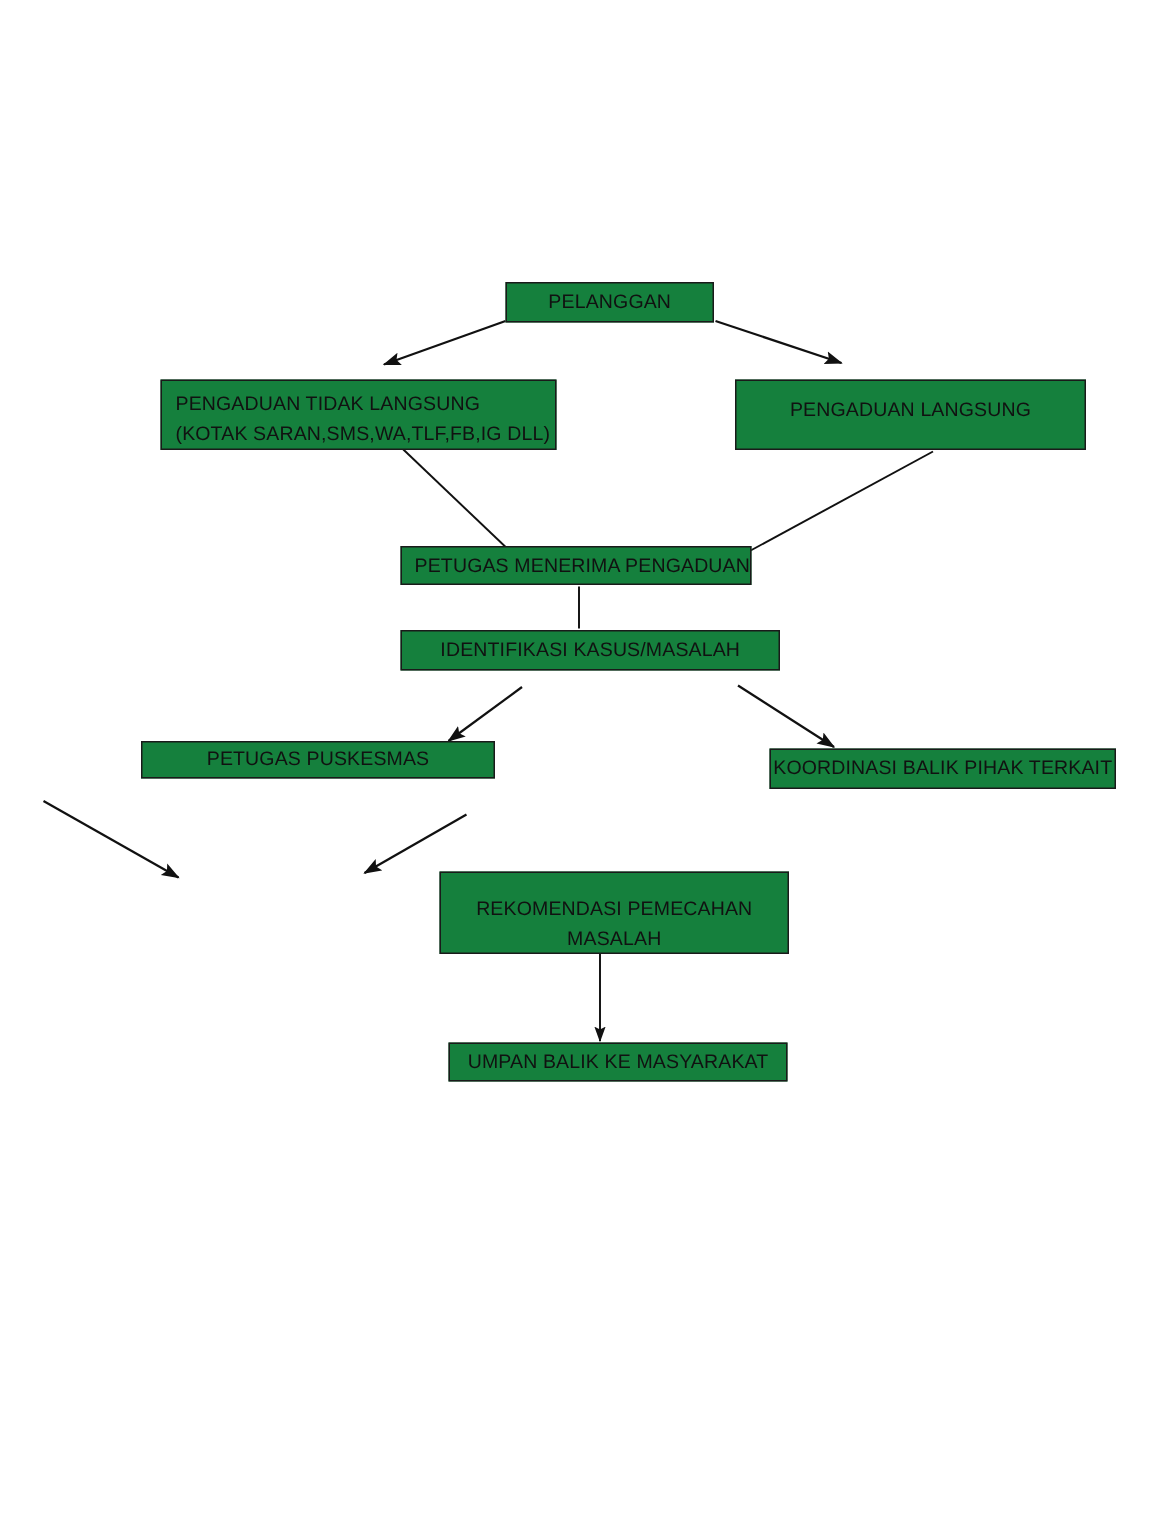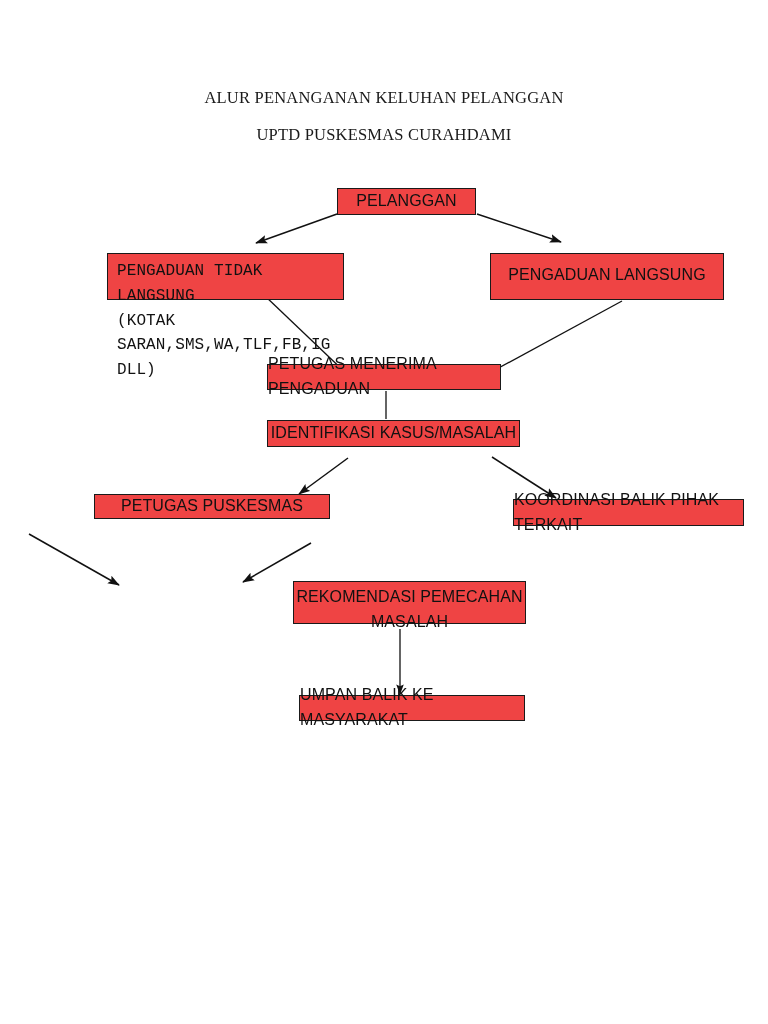--- a/index.html
+++ b/index.html
@@ -27,42 +27,41 @@
     letter-spacing: 0.2px;
     color: #1a1a1a;
   }
   .title-line-1 { display: block; }
   .title-line-2 { display: block; margin-top: 17px; }
 
   .node {
     position: absolute;
     box-sizing: border-box;
     border: 1.3px solid #1a1a1a;
-    background: #ef4444;
+    background: #15803d;
     color: #111111;
     font-family: "Liberation Sans", sans-serif;
-    font-size: 16px;
+    font-size: 13px;
     line-height: 1.55;
     letter-spacing: 0.1px;
     z-index: 3;
   }
   .node .node-text {
     display: block;
     white-space: pre-line;
   }
 
   
   #node-pelanggan {
     left: 337px; top: 188px; width: 139px; height: 27px;
     display: flex; align-items: center; justify-content: center;
   }
   #node-pengaduan-tidak-langsung {
-    left: 107px; top: 253px; width: 237px; height: 47px;
+    left: 107px; top: 253px; width: 264px; height: 47px;
     padding: 5px 0 0 9px;
-    font-family: Liberation Mono, monospace;
   }
   #node-pengaduan-langsung {
     left: 490px; top: 253px; width: 234px; height: 47px;
     padding: 9px 0 0 0; text-align: center;
   }
   #node-petugas {
     left: 267px; top: 364px; width: 234px; height: 26px;
     display: flex; align-items: center; justify-content: flex-end;
   }
   #node-identifikasi {
@@ -71,46 +70,42 @@
   }
   #node-kepala-puskesmas {
     left: 94px; top: 494px; width: 236px; height: 25px;
     display: flex; align-items: center; justify-content: center;
   }
   #node-koordinasi {
     left: 513px; top: 499px; width: 231px; height: 27px;
     display: flex; align-items: center; justify-content: center;
   }
   #node-rekomendasi {
-    left: 293px; top: 581px; width: 233px; height: 43px;
-    padding-top: 3px; text-align: center;
+    left: 293px; top: 581px; width: 233px; height: 55px;
+    padding-top: 14px; text-align: center;
   }
   #node-umpan-balik {
     left: 299px; top: 695px; width: 226px; height: 26px;
     display: flex; align-items: center; justify-content: center;
   }
 
   #connectors {
     position: absolute;
     left: 0; top: 0;
     width: 768px; height: 1024px;
     z-index: 1;
     pointer-events: none;
   }
   #connectors line { stroke: #111111; }
 </style>
 </head>
 <body>
 
 <div id="page">
 
-  <div class="title-block">
-    <span class="title-line-1">ALUR PENANGANAN KELUHAN PELANGGAN</span>
-    <span class="title-line-2">UPTD PUSKESMAS CURAHDAMI</span>
-  </div>
 
   <svg id="connectors" viewBox="0 0 768 1024" xmlns="http://www.w3.org/2000/svg">
     <defs>
       <marker id="arrowhead" markerWidth="9" markerHeight="9" refX="7.4" refY="3.1" orient="auto" markerUnits="strokeWidth">
         <path d="M0,0.2 L8,3.1 L0,6 L1.5,3.1 Z" fill="#111111"></path>
       </marker>
     </defs>
 
     <line x1="337" y1="214" x2="256" y2="243" stroke-width="1.5" marker-end="url(#arrowhead)"></line>
 

